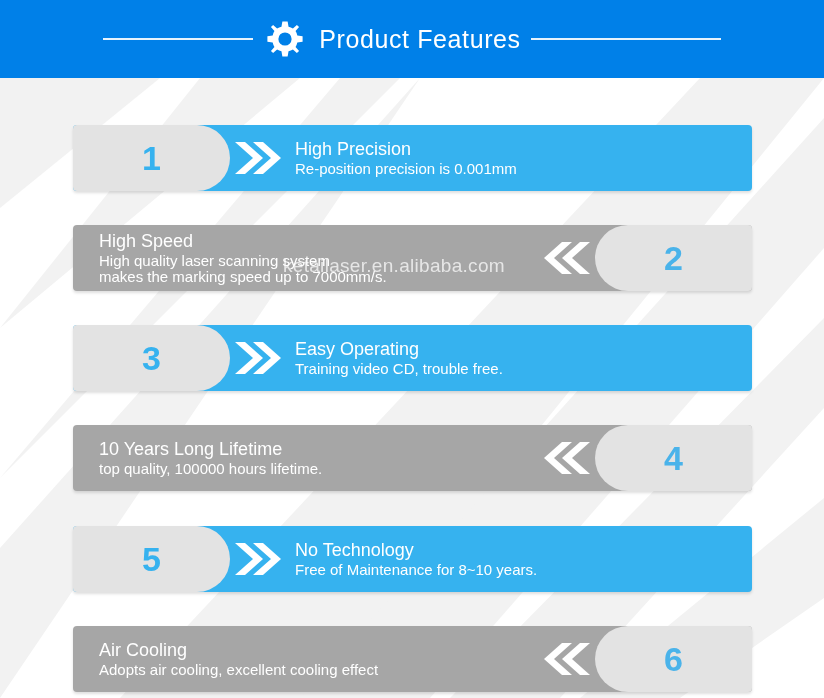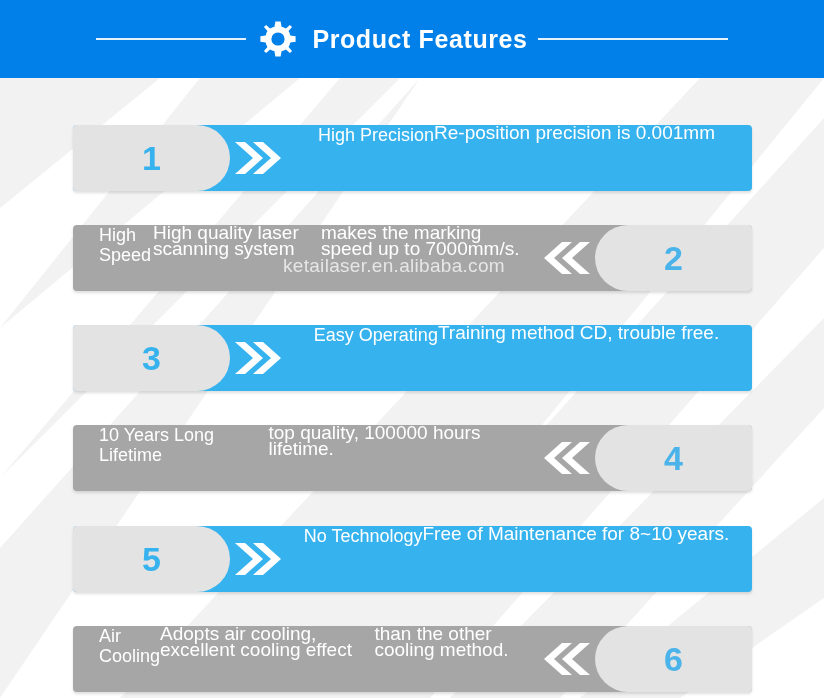--- a/index.html
+++ b/index.html
@@ -46,21 +46,21 @@
   .rule-right { width: 190px; margin-left: 10px; }
   .gear-icon {
     width: 44px;
     height: 44px;
     margin-right: 12px;
     flex: none;
   }
   .header-title {
     color: #ffffff;
     font-size: 25px;
-    font-weight: bold;
+    font-weight: normal;
     letter-spacing: 0.6px;
     white-space: nowrap;
   }
 
   
   .bg-rays {
     position: absolute;
     left: 0; top: 78px;
     width: 824px;
     height: 620px;
@@ -132,33 +132,33 @@
   }
   .chev-left { left: 152px; }
   .chev-right { right: 152px; }
 
   
   .txt {
     position: absolute;
     top: 0;
     height: 66px;
     display: flex;
-    flex-direction: row;
+    flex-direction: column;
     justify-content: center;
   }
   .txt-after-cap { left: 222px; right: 14px; }
   .txt-before-cap { left: 26px; right: 222px; }
   .title {
     font-size: 18px;
     color: #ffffff;
     line-height: 20px;
     margin-bottom: 2px;
   }
   .desc {
-    font-size: 19px;
+    font-size: 15px;
     color: #ffffff;
     line-height: 16px;
   }
 
   
   .watermark {
     position: absolute;
     left: 255px;
     top: 255px;
     width: 330px;
@@ -248,21 +248,21 @@
         <span class="num">3</span>
       </div>
       <div class="chev chev-left">
         <svg width="56" height="40" viewBox="0 0 56 40">
           <path d="M6 4 L24 20 L6 36 L16 36 L34 20 L16 4 Z" fill="#ffffff"></path>
           <path d="M24 4 L42 20 L24 36 L34 36 L52 20 L34 4 Z" fill="#ffffff"></path>
         </svg>
       </div>
       <div class="txt txt-after-cap">
         <div class="title">Easy Operating</div>
-        <div class="desc">Training method CD, trouble free.</div>
+        <div class="desc">Training video CD, trouble free.</div>
       </div>
     </div>
 
     <div class="row" style="top:347px;">
       <div class="bar bar-gray"></div>
       <div class="cap cap-right cap-gray">
         <span class="num">4</span>
       </div>
       <div class="chev chev-right">
         <svg width="56" height="40" viewBox="0 0 56 40">
@@ -300,21 +300,20 @@
       </div>
       <div class="chev chev-right">
         <svg width="56" height="40" viewBox="0 0 56 40">
           <path d="M22 4 L4 20 L22 36 L32 36 L14 20 L32 4 Z" fill="#ffffff"></path>
           <path d="M40 4 L22 20 L40 36 L50 36 L32 20 L50 4 Z" fill="#ffffff"></path>
         </svg>
       </div>
       <div class="txt txt-before-cap">
         <div class="title">Air Cooling</div>
         <div class="desc">Adopts air cooling, excellent cooling effect</div>
-        <div class="desc">than the other cooling method.</div>
       </div>
     </div>
 
   </div>
 
   <div class="watermark">ketailaser.en.alibaba.com</div>
 
 </div>
 
 </body></html>

